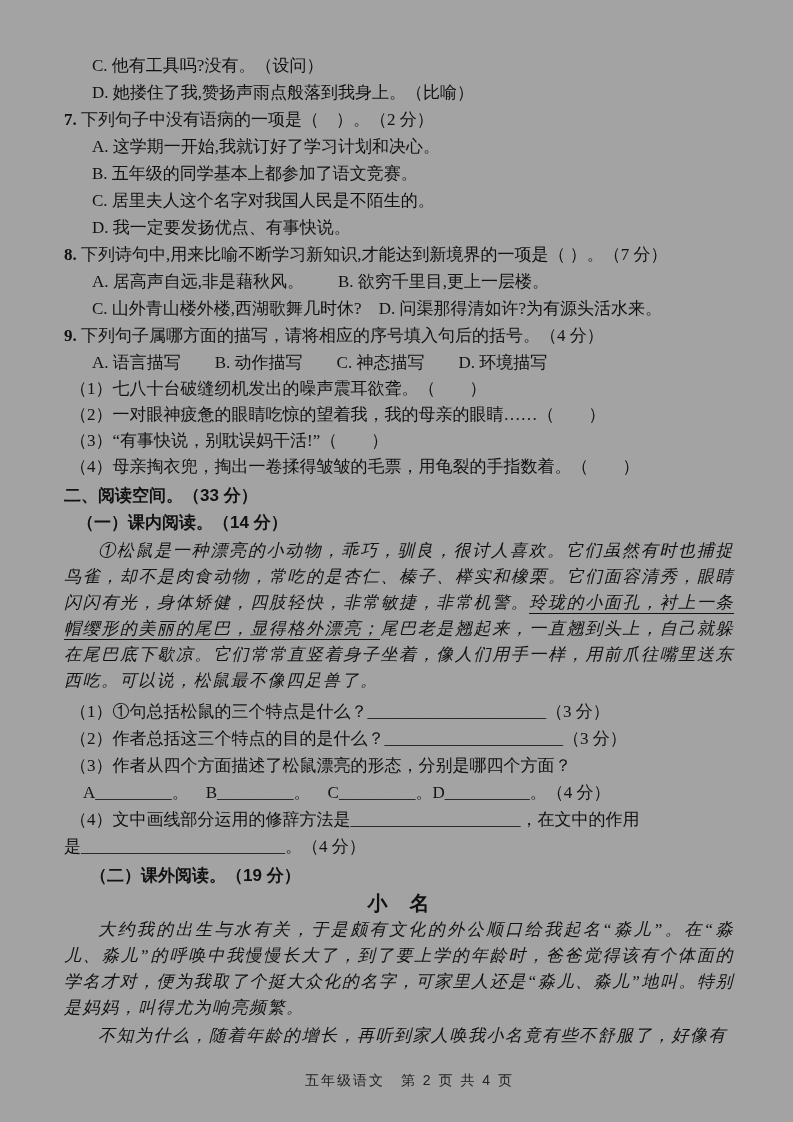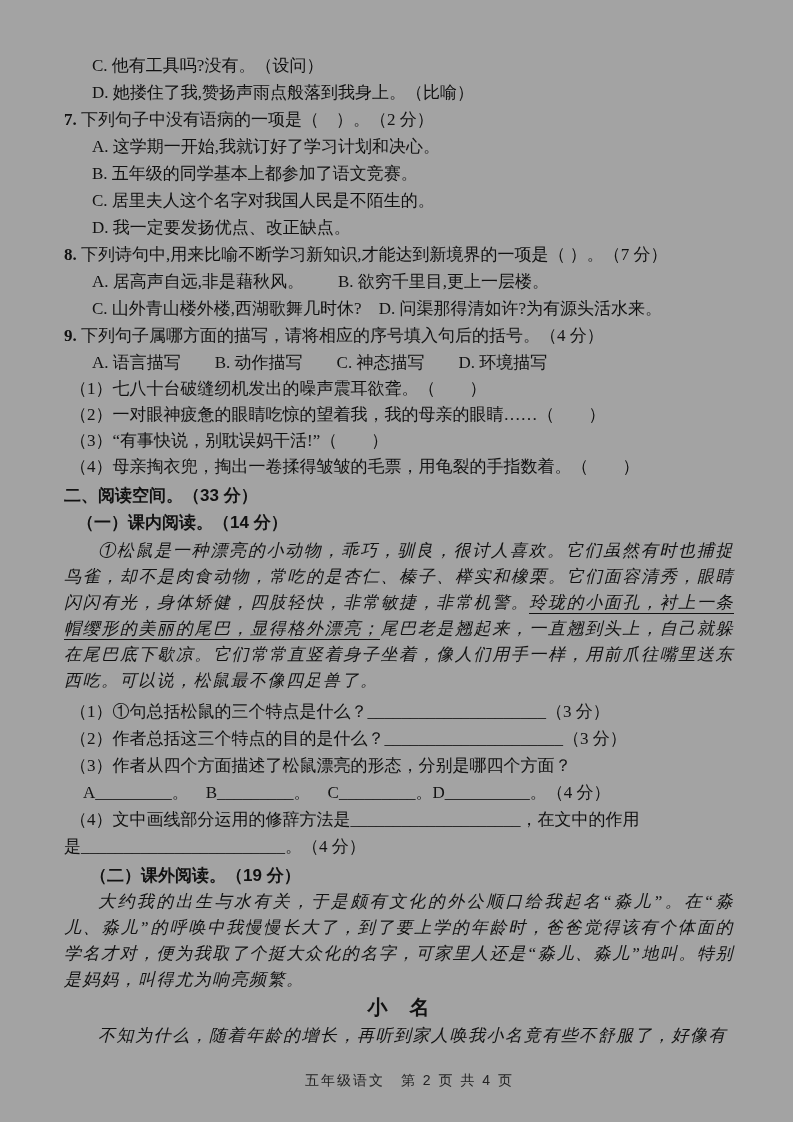--- a/index.html
+++ b/index.html
@@ -88,40 +88,40 @@
 <body>
 
 <div class="page">
   <div class="content" id="content">
       <div class="line opt"><span>C. 他有工具吗?没有。（设问）</span></div>
       <div class="line opt"><span>D. 她搂住了我,赞扬声雨点般落到我身上。（比喻）</span></div>
       <div class="line stem"><span class="bold">7. </span><span>下列句子中没有语病的一项是（　）。（2 分）</span></div>
       <div class="line opt"><span>A. 这学期一开始,我就订好了学习计划和决心。</span></div>
       <div class="line opt"><span>B. 五年级的同学基本上都参加了语文竞赛。</span></div>
       <div class="line opt"><span>C. 居里夫人这个名字对我国人民是不陌生的。</span></div>
-      <div class="line opt"><span>D. 我一定要发扬优点、改正缺点。</span></div>
+      <div class="line opt"><span>D. 我一定要发扬优点、有事快说。</span></div>
       <div class="line stem"><span class="bold">8. </span><span>下列诗句中,用来比喻不断学习新知识,才能达到新境界的一项是（ ）。（7 分）</span></div>
       <div class="line opt"><span>A. 居高声自远,非是藉秋风。　　B. 欲穷千里目,更上一层楼。</span></div>
       <div class="line opt"><span>C. 山外青山楼外楼,西湖歌舞几时休?　D. 问渠那得清如许?为有源头活水来。</span></div>
       <div class="line stem"><span class="bold">9. </span><span>下列句子属哪方面的描写，请将相应的序号填入句后的括号。（4 分）</span></div>
       <div class="line opt"><span>A. 语言描写　　B. 动作描写　　C. 神态描写　　D. 环境描写</span></div>
       <div class="line sub"><span>（1）七八十台破缝纫机发出的噪声震耳欲聋。（　　）</span></div>
       <div class="line sub"><span>（2）一对眼神疲惫的眼睛吃惊的望着我，我的母亲的眼睛……（　　）</span></div>
       <div class="line sub"><span>（3）“有事快说，别耽误妈干活!”（　　）</span></div>
       <div class="line sub"><span>（4）母亲掏衣兜，掏出一卷揉得皱皱的毛票，用龟裂的手指数着。（　　）</span></div>
       <div class="line sec mt2"><span class="bold">二、阅读空间。（33 分）</span></div>
       <div class="line subsec"><span class="bold">（一）课内阅读。（14 分）</span></div>
       <div class="line kai mt2"><span>①松鼠是一种漂亮的小动物，乖巧，驯良，很讨人喜欢。它们虽然有时也捕捉鸟雀，却不是肉食动物，常吃的是杏仁、榛子、榉实和橡栗。它们面容清秀，眼睛闪闪有光，身体矫健，四肢轻快，非常敏捷，非常机警。</span><span class="ul">玲珑的小面孔，衬上一条帽缨形的美丽的尾巴，显得格外漂亮；</span><span>尾巴老是翘起来，一直翘到头上，自己就躲在尾巴底下歇凉。它们常常直竖着身子坐着，像人们用手一样，用前爪往嘴里送东西吃。可以说，松鼠最不像四足兽了。</span></div>
       <div class="line qline mt4"><span>（1）①句总括松鼠的三个特点是什么？_____________________（3 分）</span></div>
       <div class="line qline"><span>（2）作者总括这三个特点的目的是什么？_____________________（3 分）</span></div>
       <div class="line qline"><span>（3）作者从四个方面描述了松鼠漂亮的形态，分别是哪四个方面？</span></div>
       <div class="line qline2"><span>A_________。　B_________。　C_________。D__________。（4 分）</span></div>
       <div class="line qline"><span>（4）文中画线部分运用的修辞方法是____________________，在文中的作用</span></div>
       <div class="line cont"><span>是________________________。（4 分）</span></div>
       <div class="line subsec2 mt2"><span class="bold">（二）课外阅读。（19 分）</span></div>
+      <div class="line kai title"><span class="bold">小　名</span></div>
       <div class="line kai"><span>大约我的出生与水有关，于是颇有文化的外公顺口给我起名“淼儿”。在“淼儿、淼儿”的呼唤中我慢慢长大了，到了要上学的年龄时，爸爸觉得该有个体面的学名才对，便为我取了个挺大众化的名字，可家里人还是“淼儿、淼儿”地叫。特别是妈妈，叫得尤为响亮频繁。</span></div>
-      <div class="line kai title"><span class="bold">小　名</span></div>
       <div class="line kai mt2"><span>不知为什么，随着年龄的增长，再听到家人唤我小名竟有些不舒服了，好像有</span></div>
     </div>
   <div class="footer">
     <span>五年级语文　第 2 页 共 4 页</span>
   </div>
 </div>
 
 </body></html>

